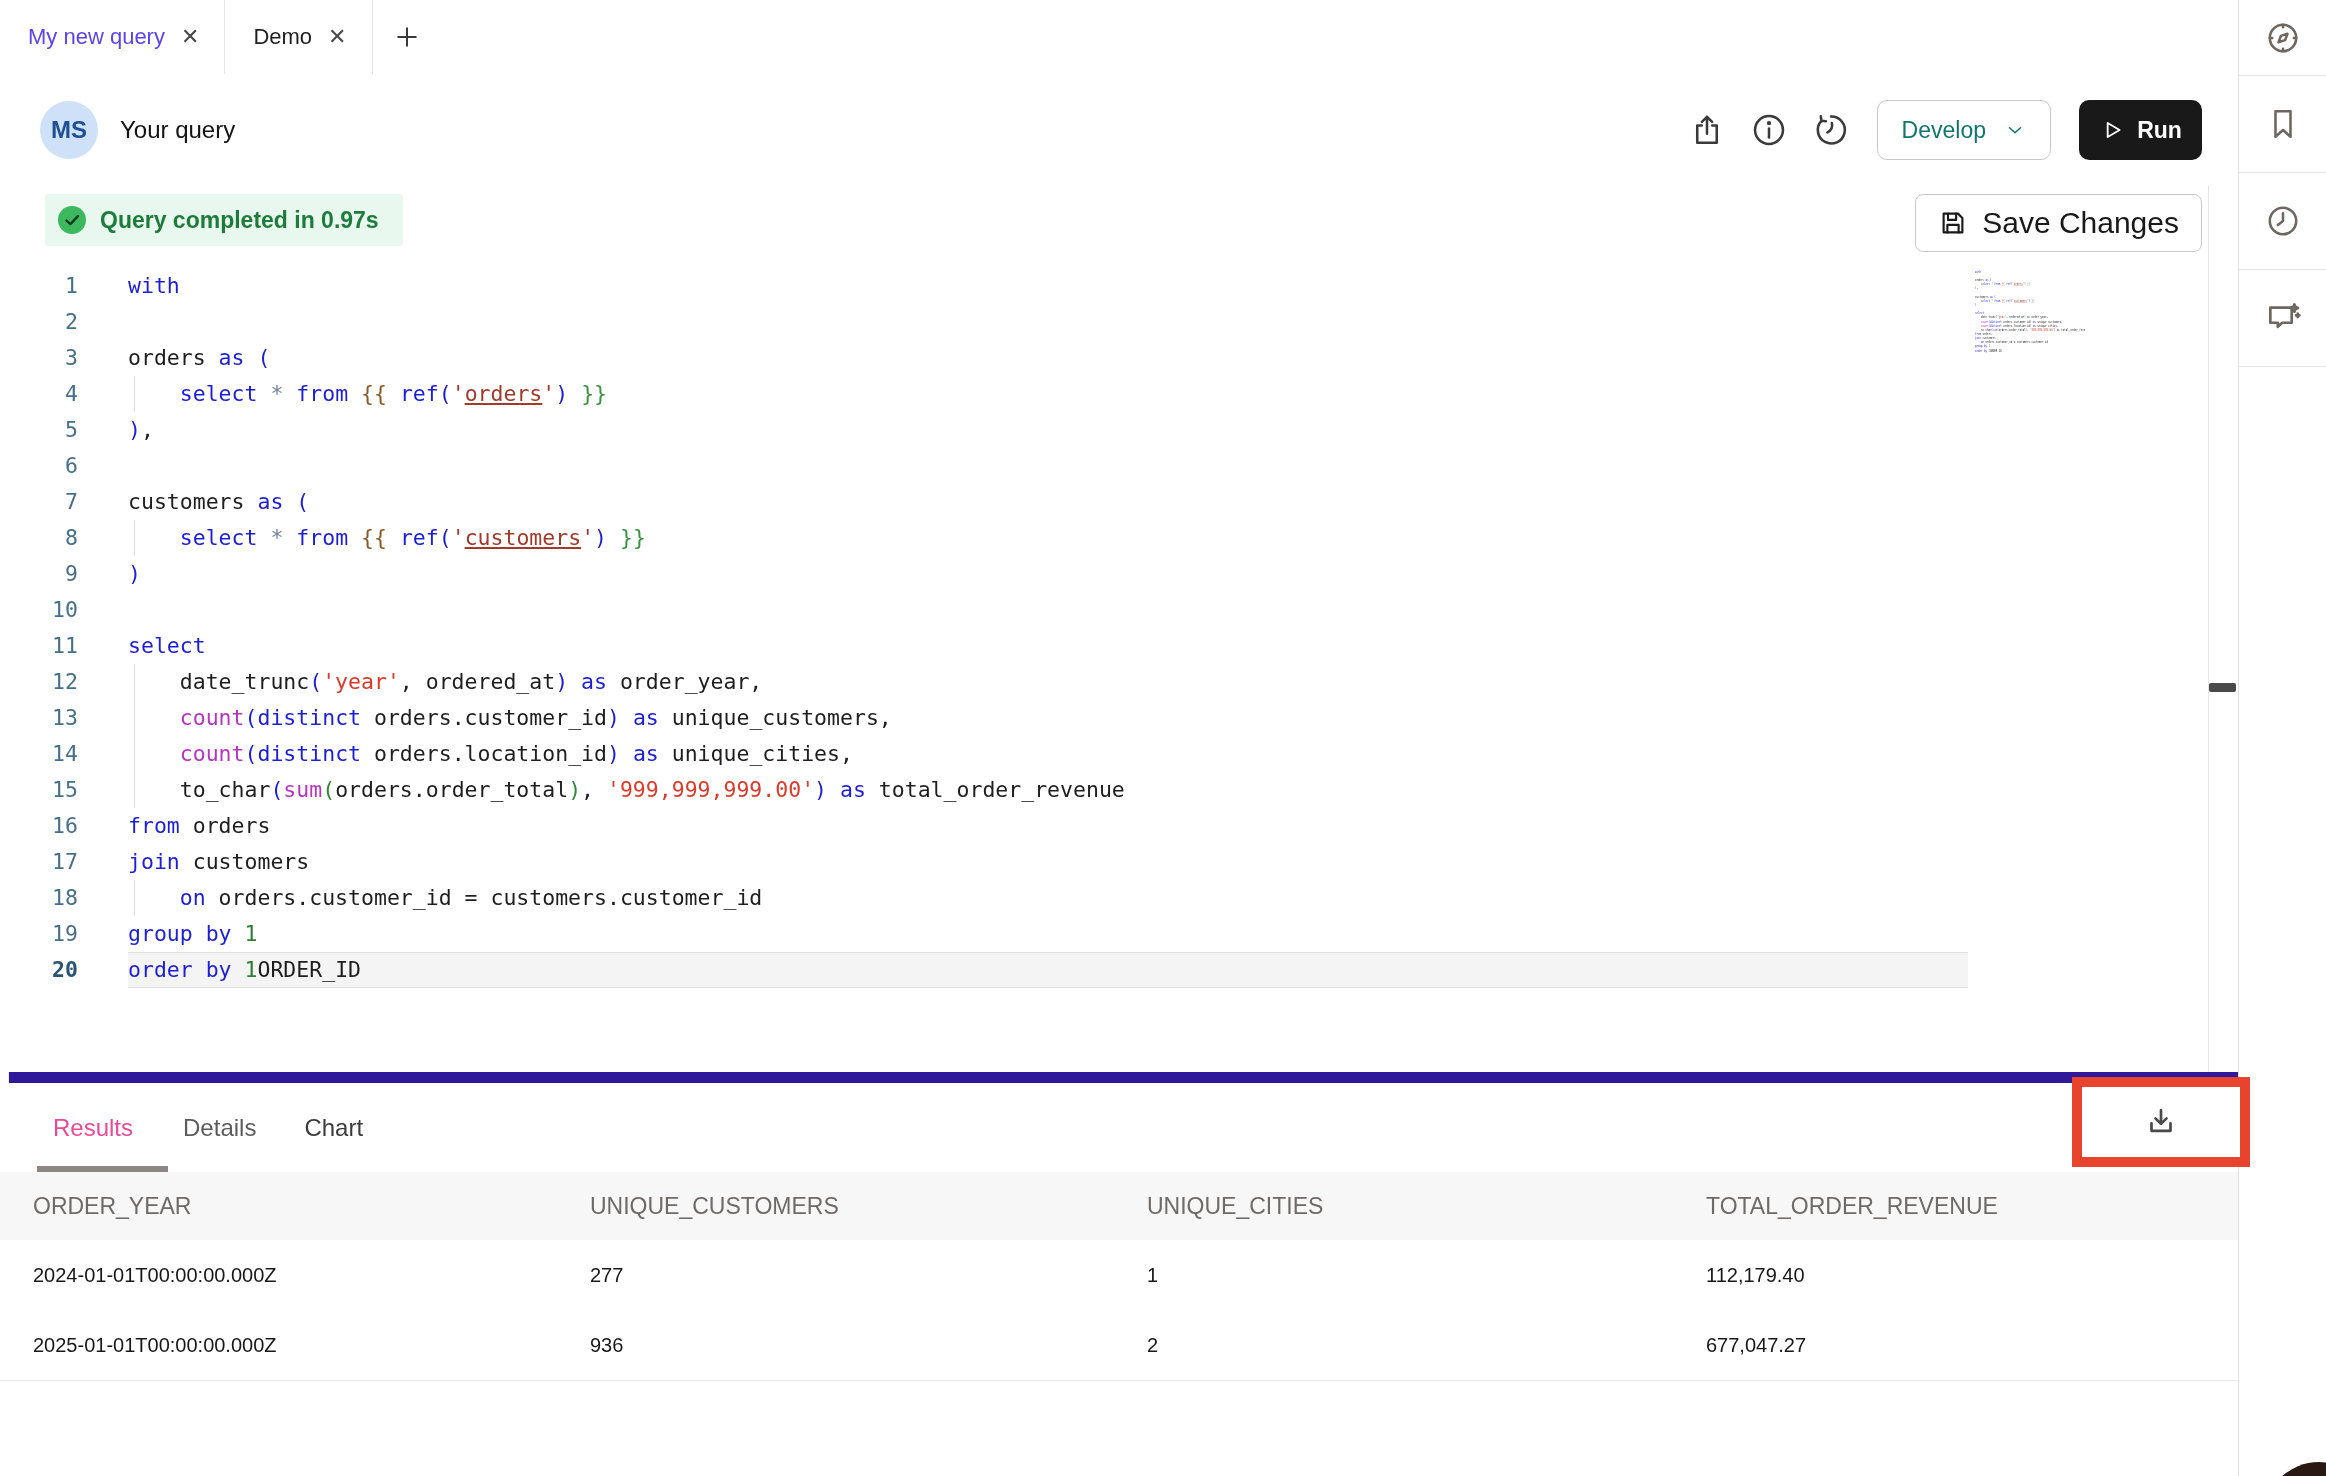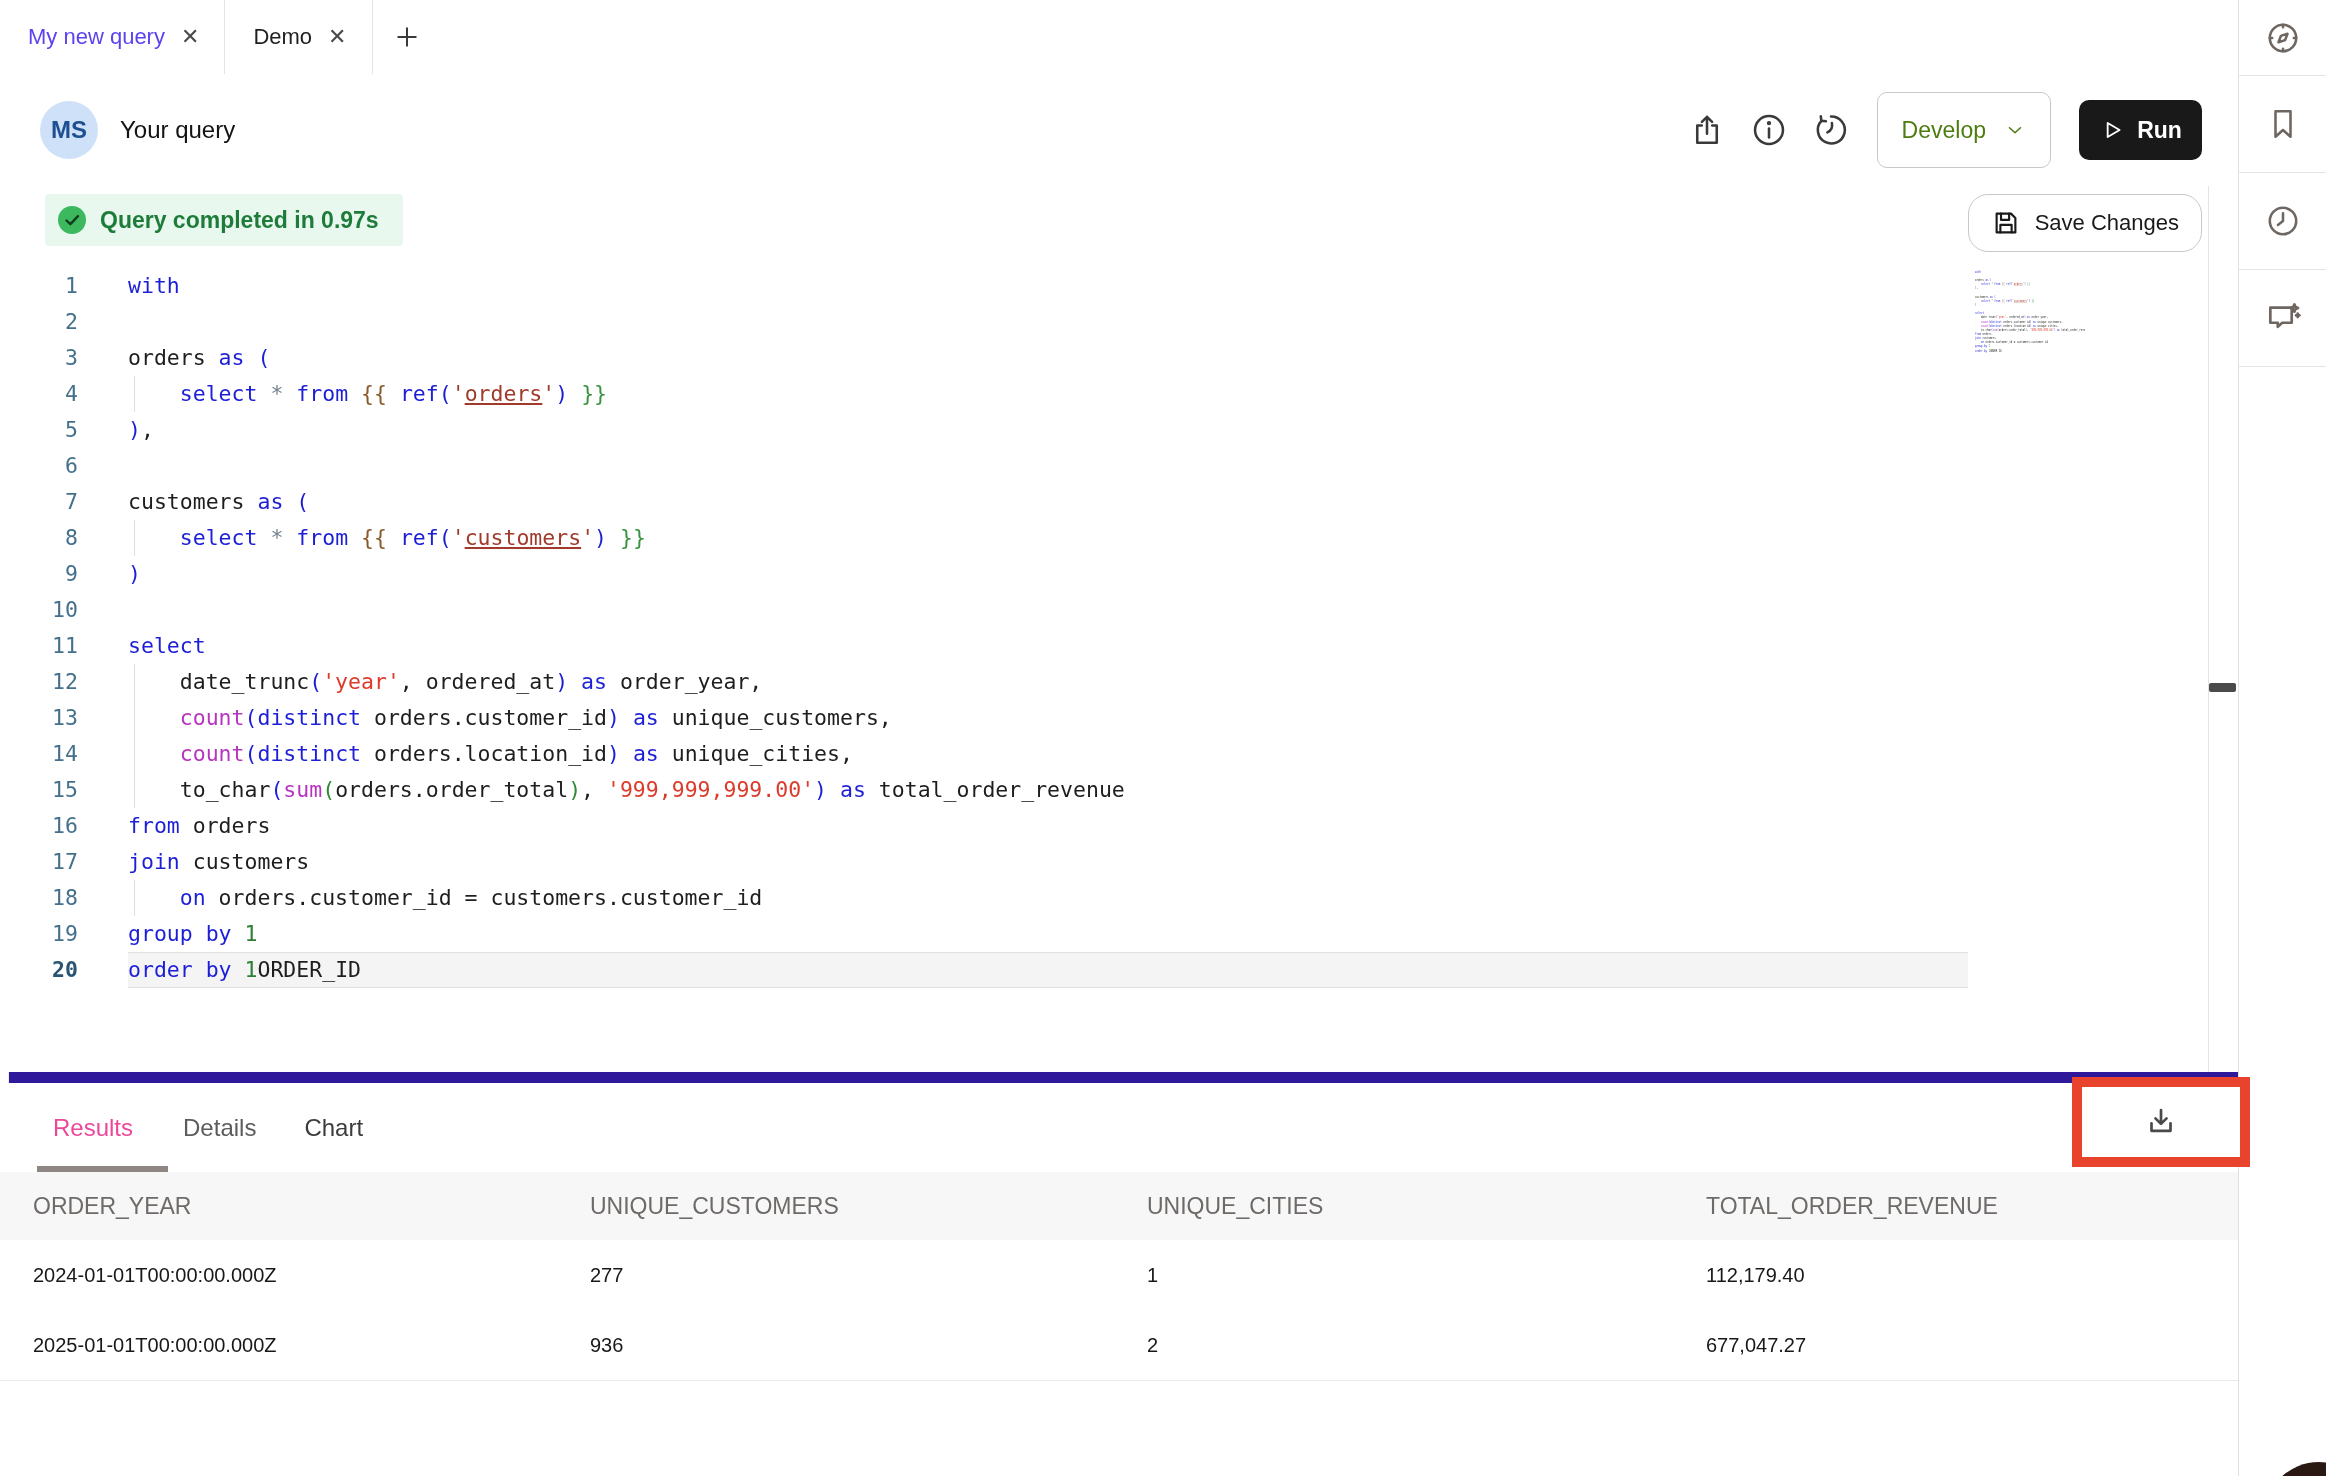--- a/index.html
+++ b/index.html
@@ -23,34 +23,34 @@
 
   
   .header{position:absolute;left:0;top:74px;width:100%;height:112px;border-bottom:1px solid #e6e6e6;
           display:flex;align-items:center;background:#fff;}
   .avatar{margin-left:40px;width:58px;height:58px;border-radius:50%;background:#cfe1f8;color:#1d4f91;
           font-weight:bold;font-size:24px;display:flex;align-items:center;justify-content:center;}
   .doc-title{margin-left:22px;font-size:24px;color:#141414;font-weight:500;}
   .header-actions{margin-left:auto;margin-right:36px;display:flex;align-items:center;gap:14px;}
   .icon-btn{width:48px;height:48px;display:flex;align-items:center;justify-content:center;color:#3a3a3a;
             background:none;border:none;cursor:pointer;padding:0;}
-  .develop-btn{height:76px;padding:0 24px;margin-left:8px;border:1.5px solid #c8c8c8;border-radius:10px;
-               background:#fff;font-size:23px;color:#4d7c0f;display:flex;align-items:center;gap:18px;
+  .develop-btn{height:60px;padding:0 24px;margin-left:8px;border:1.5px solid #c8c8c8;border-radius:10px;
+               background:#fff;font-size:23px;color:#0f766e;display:flex;align-items:center;gap:18px;
                font-family:inherit;cursor:pointer;}
   .run-btn{height:60px;width:123px;margin-left:14px;border:none;border-radius:10px;background:#191919;
            color:#fff;font-size:23px;font-weight:600;display:flex;align-items:center;justify-content:center;
            gap:12px;font-family:inherit;cursor:pointer;}
 
   
   .editor{position:absolute;left:0;top:186px;width:100%;height:886px;background:#fff;}
   .status-badge{position:absolute;left:45px;top:8px;height:52px;background:#e9f8ee;border-radius:4px;
                 padding:0 24px 0 12px;display:flex;align-items:center;gap:13px;color:#1e7c3b;
                 font-size:23px;font-weight:600;}
   .save-btn{position:absolute;right:36px;top:8px;height:58px;padding:0 22px;border:1.5px solid #c8c8c8;
-            border-radius:20px;background:#fff;font-size:22px;color:#191919;display:flex;align-items:center;
+            border-radius:8px;background:#fff;font-size:30px;color:#191919;display:flex;align-items:center;
             gap:14px;font-family:inherit;cursor:pointer;}
   .gutter{position:absolute;left:0;top:82px;width:78px;text-align:right;
           font-family:"DejaVu Sans Mono",monospace;font-size:21.5px;line-height:36px;color:#45708c;}
   .gutter .ln.active{color:#2a5473;font-weight:bold;}
   .code{position:absolute;left:128px;top:82px;width:1840px;
         font-family:"DejaVu Sans Mono",monospace;font-size:21.5px;line-height:36px;white-space:pre;}
   .cl{position:relative;height:36px;}
   .cl.active{background:#f4f4f4;box-shadow:inset 0 1px 0 #e0e0e0, inset 0 -1px 0 #e0e0e0;}
   .guide{position:absolute;left:6px;top:0;height:100%;width:1px;background:#dedede;}
   .tk-kw,.tk-p1{color:#1d1fd6;}

